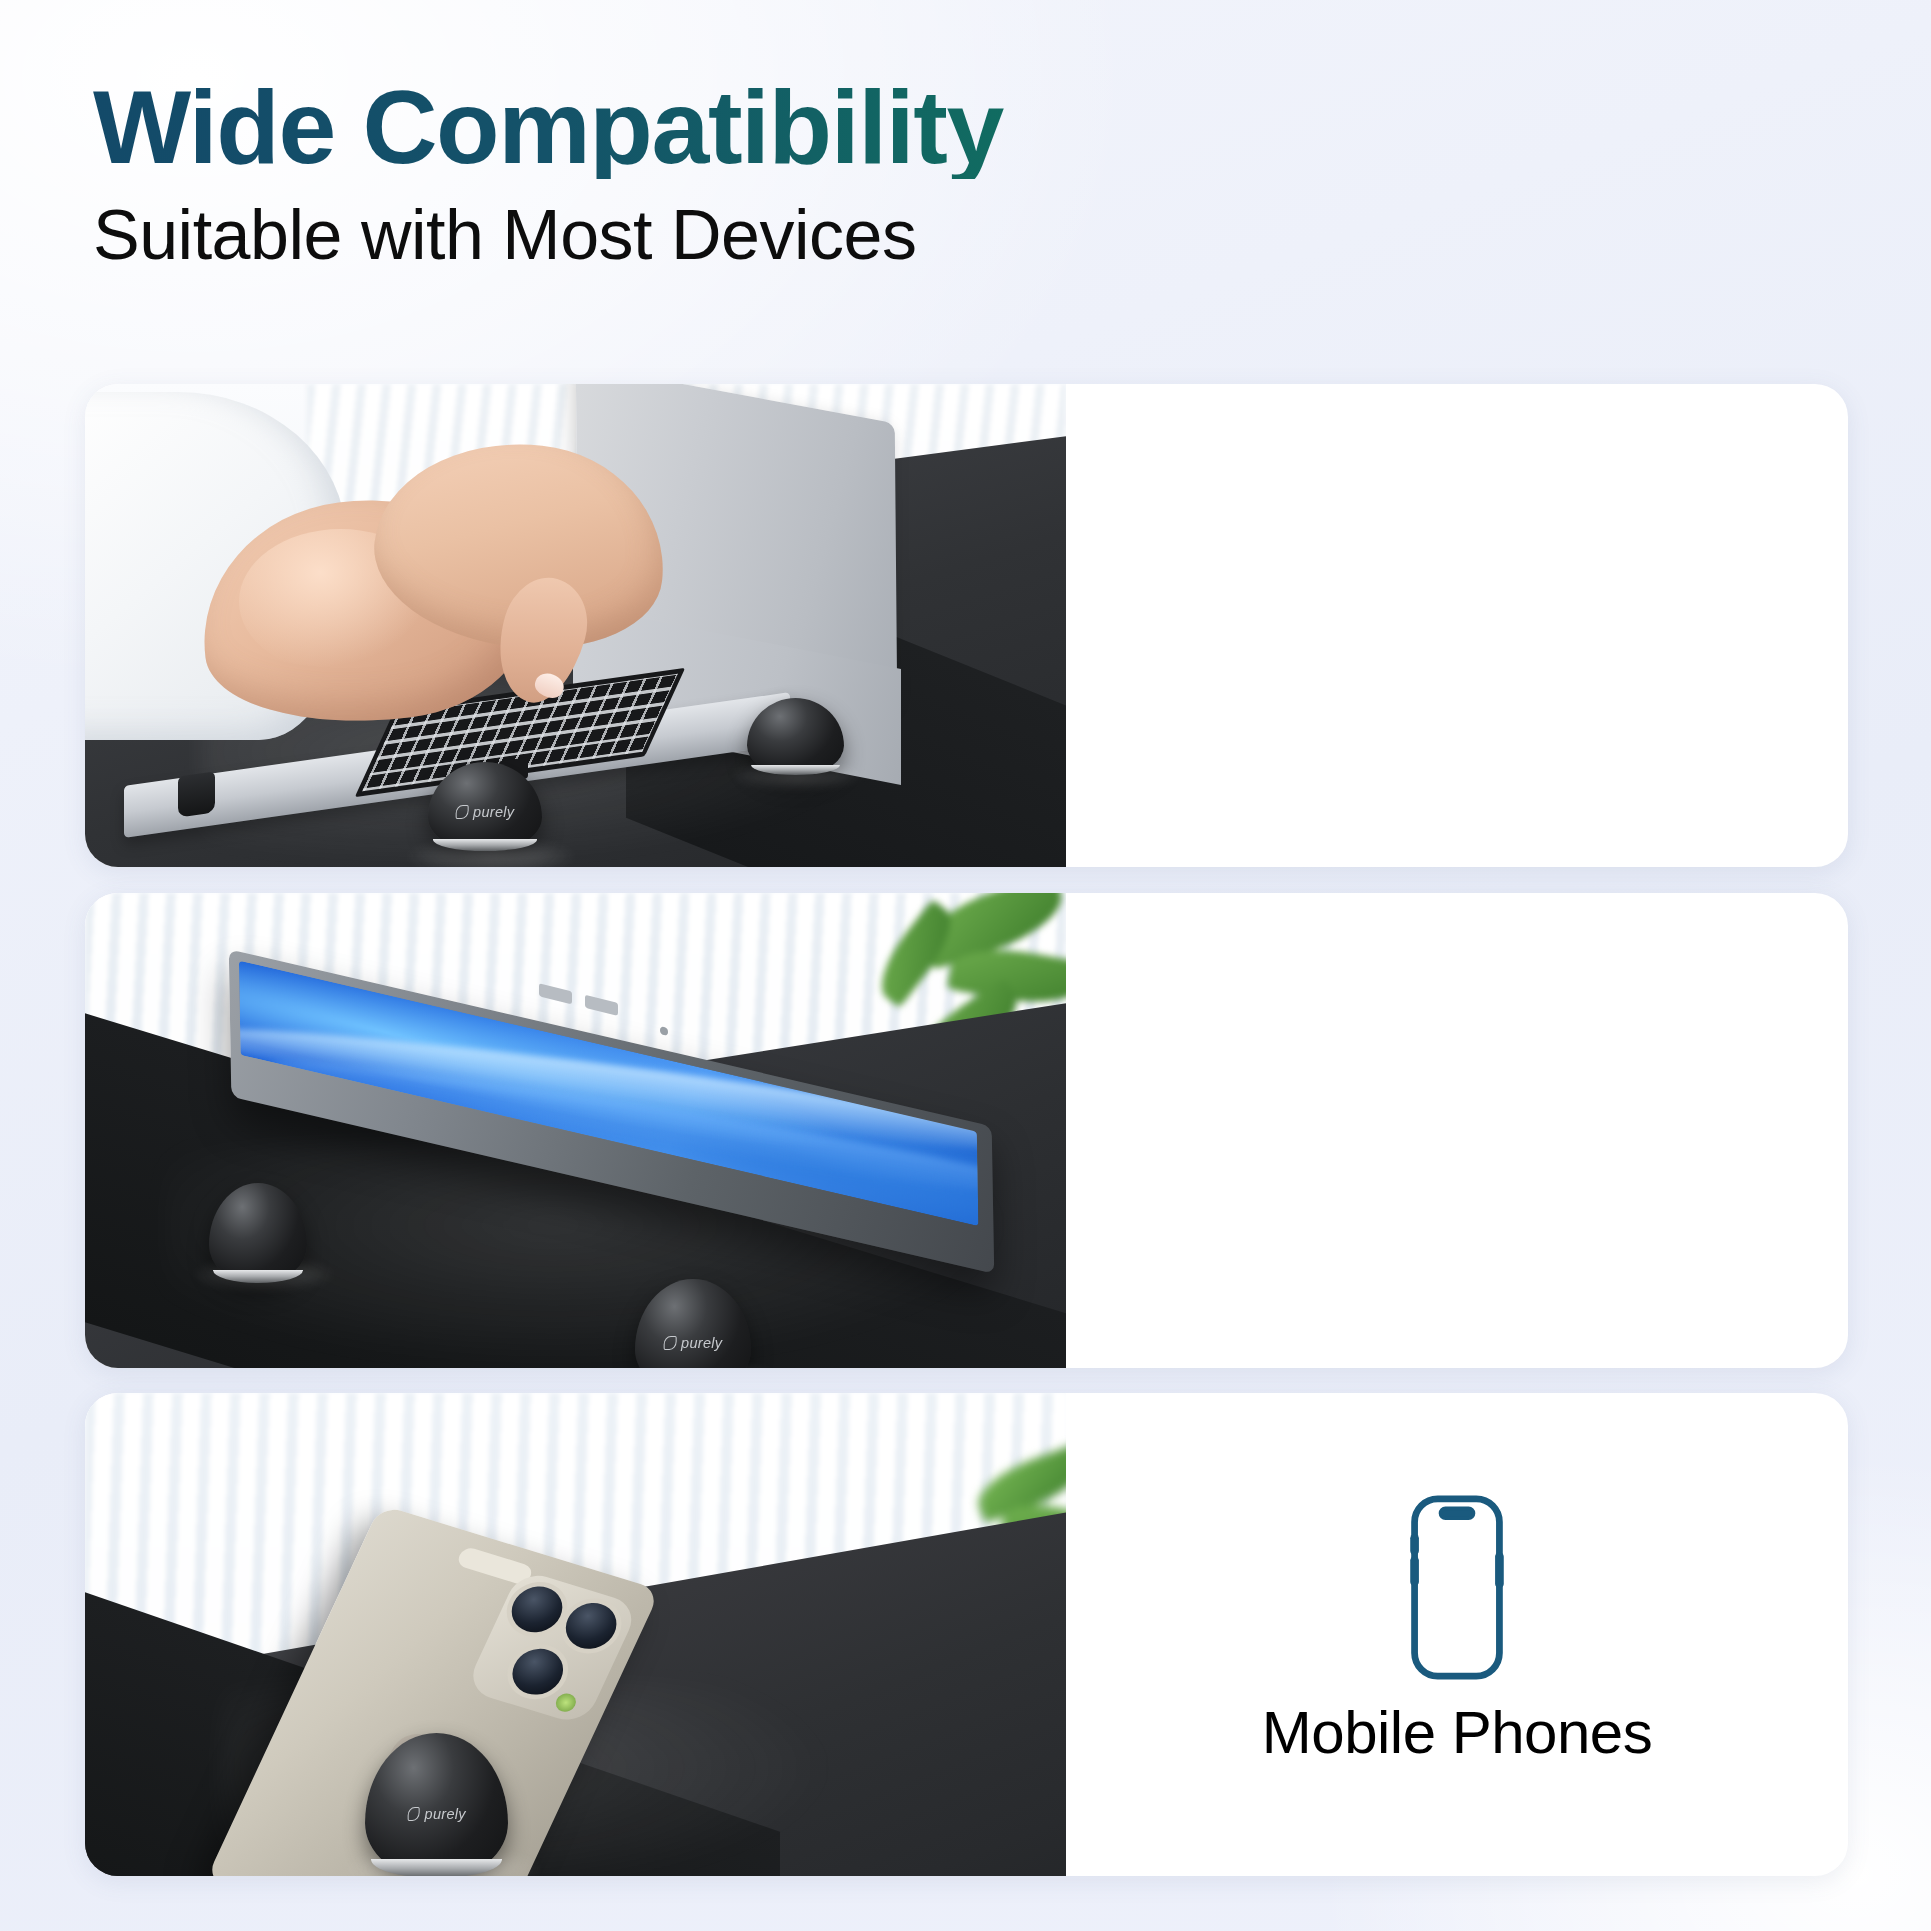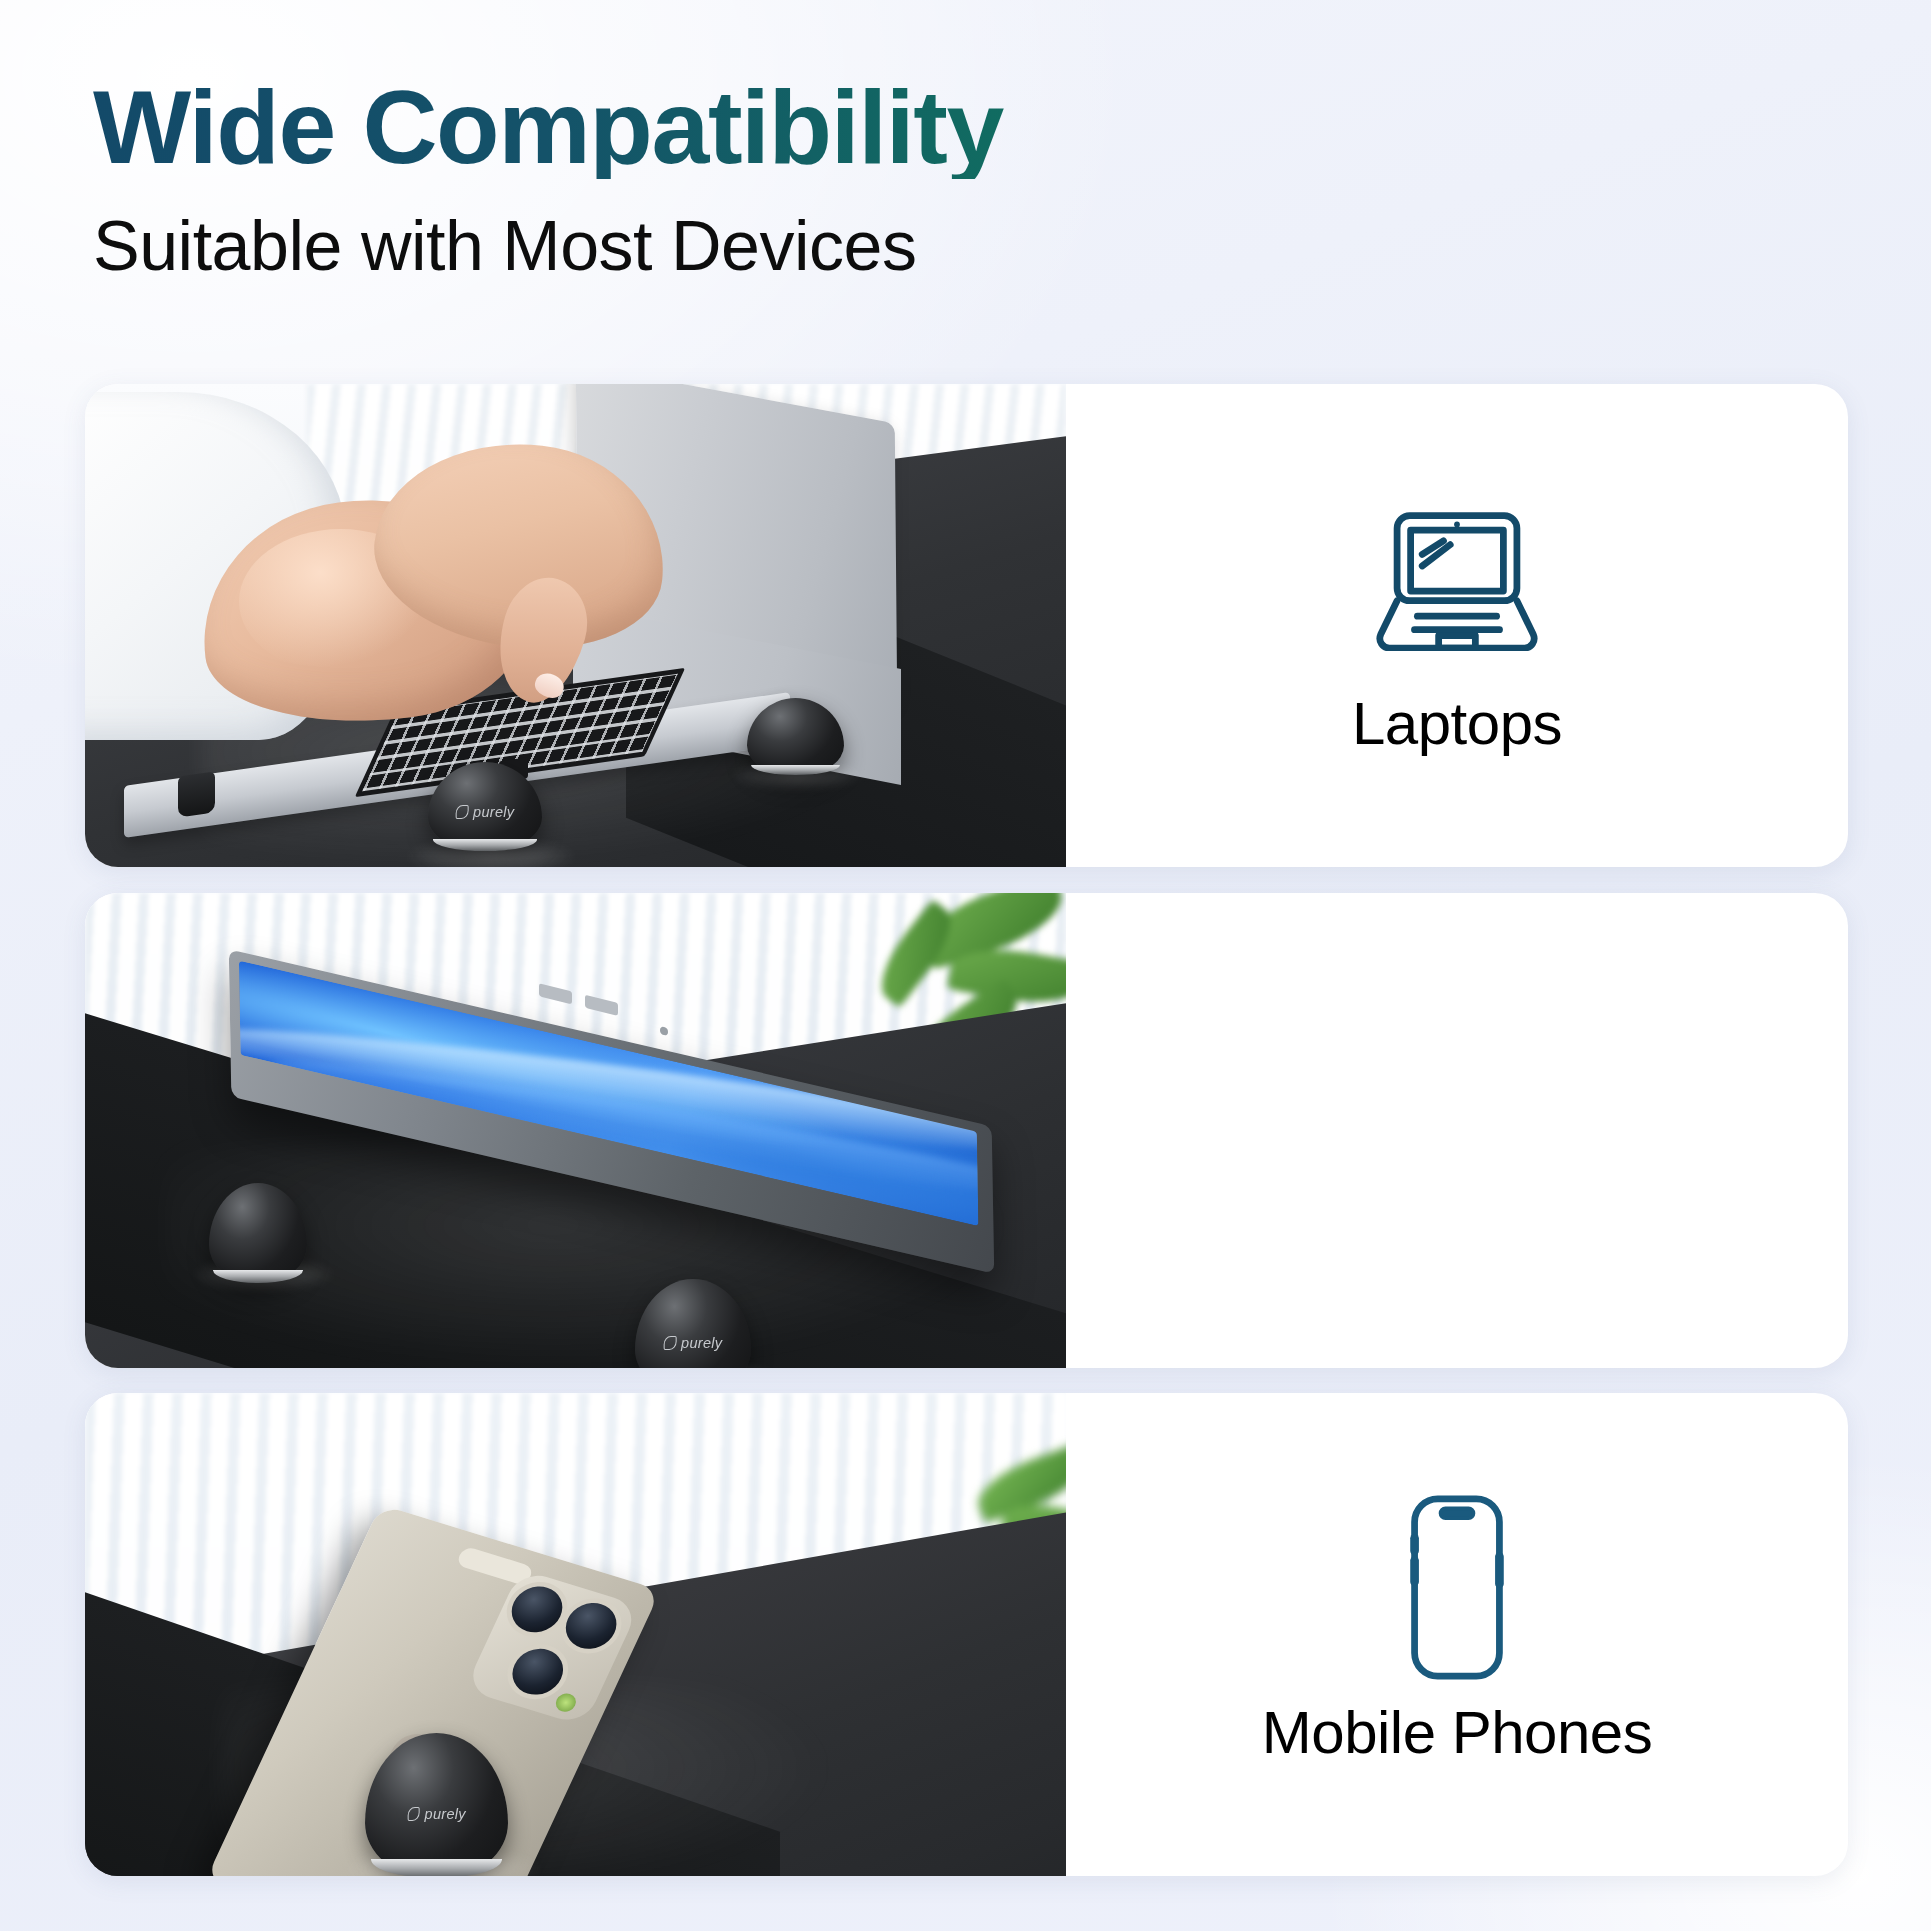--- a/index.html
+++ b/index.html
@@ -24,21 +24,21 @@
     letter-spacing: -1.4px;
     line-height: 1.0;
     background: linear-gradient(90deg, #134a69 0%, #145269 26%, #10715f 58%, #0b8a6d 86%, #0a8f70 100%);
     -webkit-background-clip: text;
     background-clip: text;
     color: transparent;
     -webkit-text-fill-color: transparent;
     white-space: nowrap;
   }
   .subtitle {
-    margin-top: 31px;
+    margin-top: 20px;
     font-size: 70px;
     font-weight: 400;
     color: #0d0d0d;
     letter-spacing: -0.5px;
     line-height: 1.05;
     white-space: nowrap;
   }
 
   
   .card {
@@ -401,36 +401,20 @@
       <div class="dome-glow p1-glow1"></div>
       <div class="dome p1-dome-front">
         <div class="dome-logo">
           <span class="leaf"></span>
           <span>purely</span>
         </div>
         <div class="dome-ring"></div>
       </div>
     </div>
 
-    <div class="info">
-      <div class="icon-wrap">
-        <svg width="172" height="145" viewBox="0 0 178 150" fill="none" stroke="#134a69" stroke-width="7" stroke-linecap="round" stroke-linejoin="round">
-          <rect x="27" y="10" width="124" height="88" rx="13"></rect>
-          <rect x="41" y="25" width="96" height="63"></rect>
-          <circle cx="89" cy="19" r="3" fill="#134a69" stroke="none"></circle>
-          <line x1="53" y1="50" x2="75" y2="36"></line>
-          <line x1="53" y1="62" x2="82" y2="40"></line>
-          <path d="M27 98 L10 133 a10 10 0 0 0 9 14 h140 a10 10 0 0 0 9 -14 L151 98"></path>
-          <line x1="48" y1="114" x2="130" y2="114"></line>
-          <line x1="45" y1="128" x2="133" y2="128"></line>
-          <rect x="70" y="134" width="38" height="13"></rect>
-        </svg>
-      </div>
-      <div class="dev-label">Laptops</div>
-    </div>
 
   </div>
 
   <div class="card card-2">
 
 
     <div class="photo">
       <div class="p2-bg"></div>
       <div class="p2-curtain"></div>
       <div class="p2-plant">

